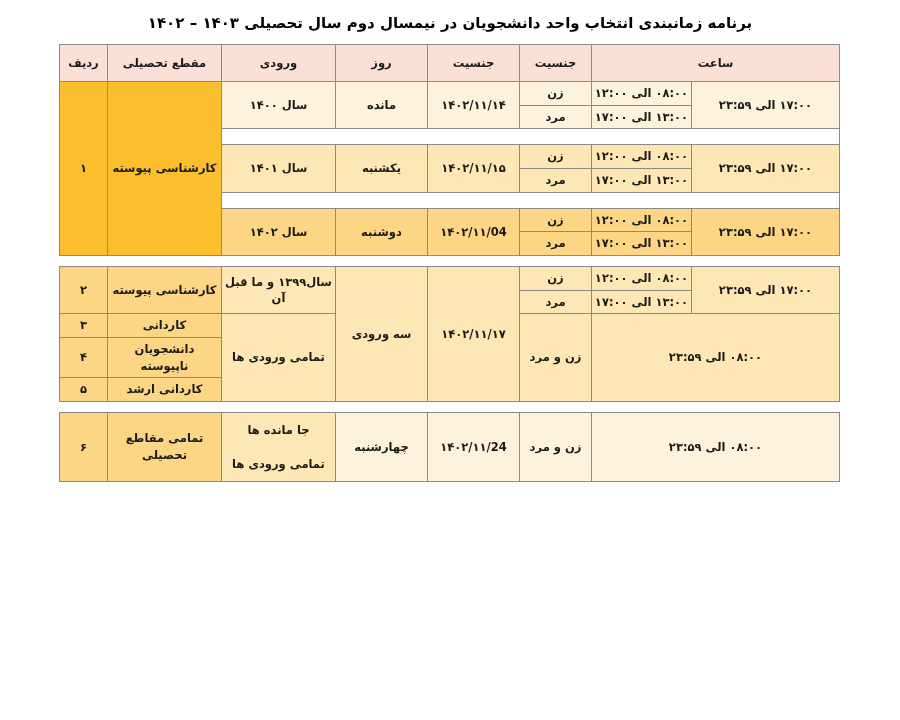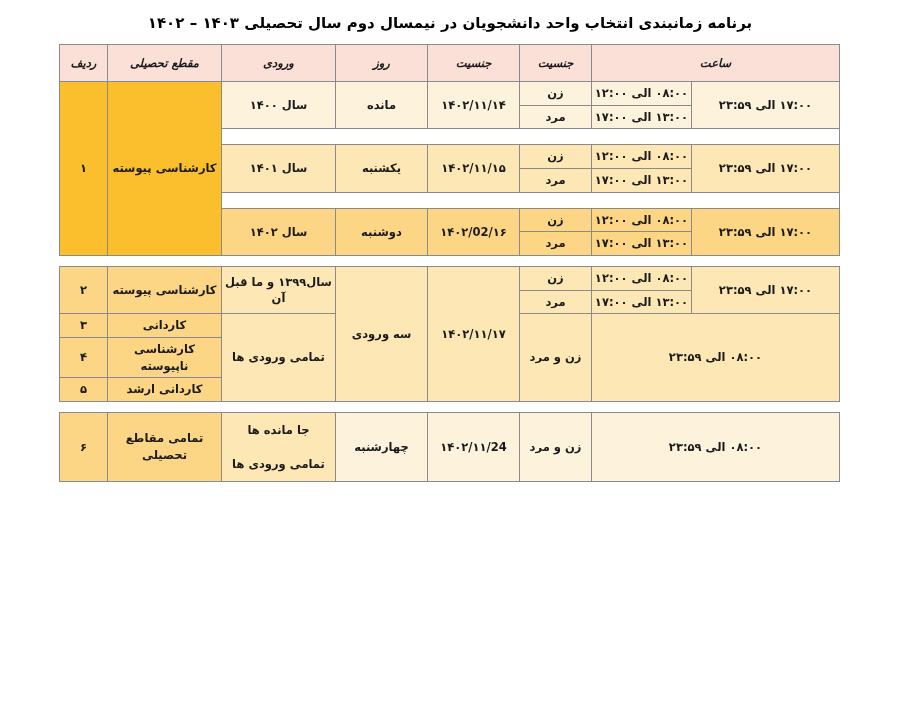--- a/index.html
+++ b/index.html
@@ -44,21 +44,20 @@
     font-size: 11.5px;
     font-weight: bold;
     padding: 3px 2px;
     line-height: 1.45;
   }
   
   .hdr th {
     background: #fbe0d8;
     height: 30px;
     font-size: 12.5px;
-    font-style: italic;
   }
   
   .c-cream   { background: #fdf3dd; }
   .c-light   { background: #fde7b4; }
   .c-mid     { background: #fcd685; }
   .c-amber   { background: #fbbf2e; }
   .spacer-row td {
     border-left: 1px solid #8a8a8a;
     border-right: 1px solid #8a8a8a;
     border-top: 1px solid #8a8a8a;
@@ -149,21 +148,21 @@
       </tr>
 
       <tr class="spacer-row">
         <td colspan="6" class="nb"></td>
       </tr>
 
       <tr>
         <td class="c-mid" rowspan="2">۱۷:۰۰ الی ۲۳:۵۹</td>
         <td class="c-mid">۰۸:۰۰ الی ۱۲:۰۰</td>
         <td class="c-mid">زن</td>
-        <td class="c-mid" rowspan="2">۱۴۰۲/02/۱۶</td>
+        <td class="c-mid" rowspan="2">۱۴۰۲/۱۱/04</td>
         <td class="c-mid" rowspan="2">دوشنبه</td>
         <td class="c-mid" rowspan="2">سال ۱۴۰۲</td>
       </tr>
       <tr>
         <td class="c-mid">۱۳:۰۰ الی ۱۷:۰۰</td>
         <td class="c-mid">مرد</td>
       </tr>
     </tbody>
       </table>
 
@@ -196,21 +195,21 @@
         <td class="c-light">مرد</td>
       </tr>
       <tr>
         <td class="c-light" colspan="2" rowspan="3">۰۸:۰۰ الی ۲۳:۵۹</td>
         <td class="c-light" rowspan="3">زن و مرد</td>
         <td class="c-light" rowspan="3">تمامی ورودی ها</td>
         <td class="c-mid">کاردانی</td>
         <td class="c-mid num">۳</td>
       </tr>
       <tr>
-        <td class="c-mid">کارشناسی ناپیوسته</td>
+        <td class="c-mid">دانشجویان ناپیوسته</td>
         <td class="c-mid num">۴</td>
       </tr>
       <tr>
         <td class="c-mid">کاردانی ارشد</td>
         <td class="c-mid num">۵</td>
       </tr>
     </tbody>
       </table>
 
     <div class="sep-gap"></div>

